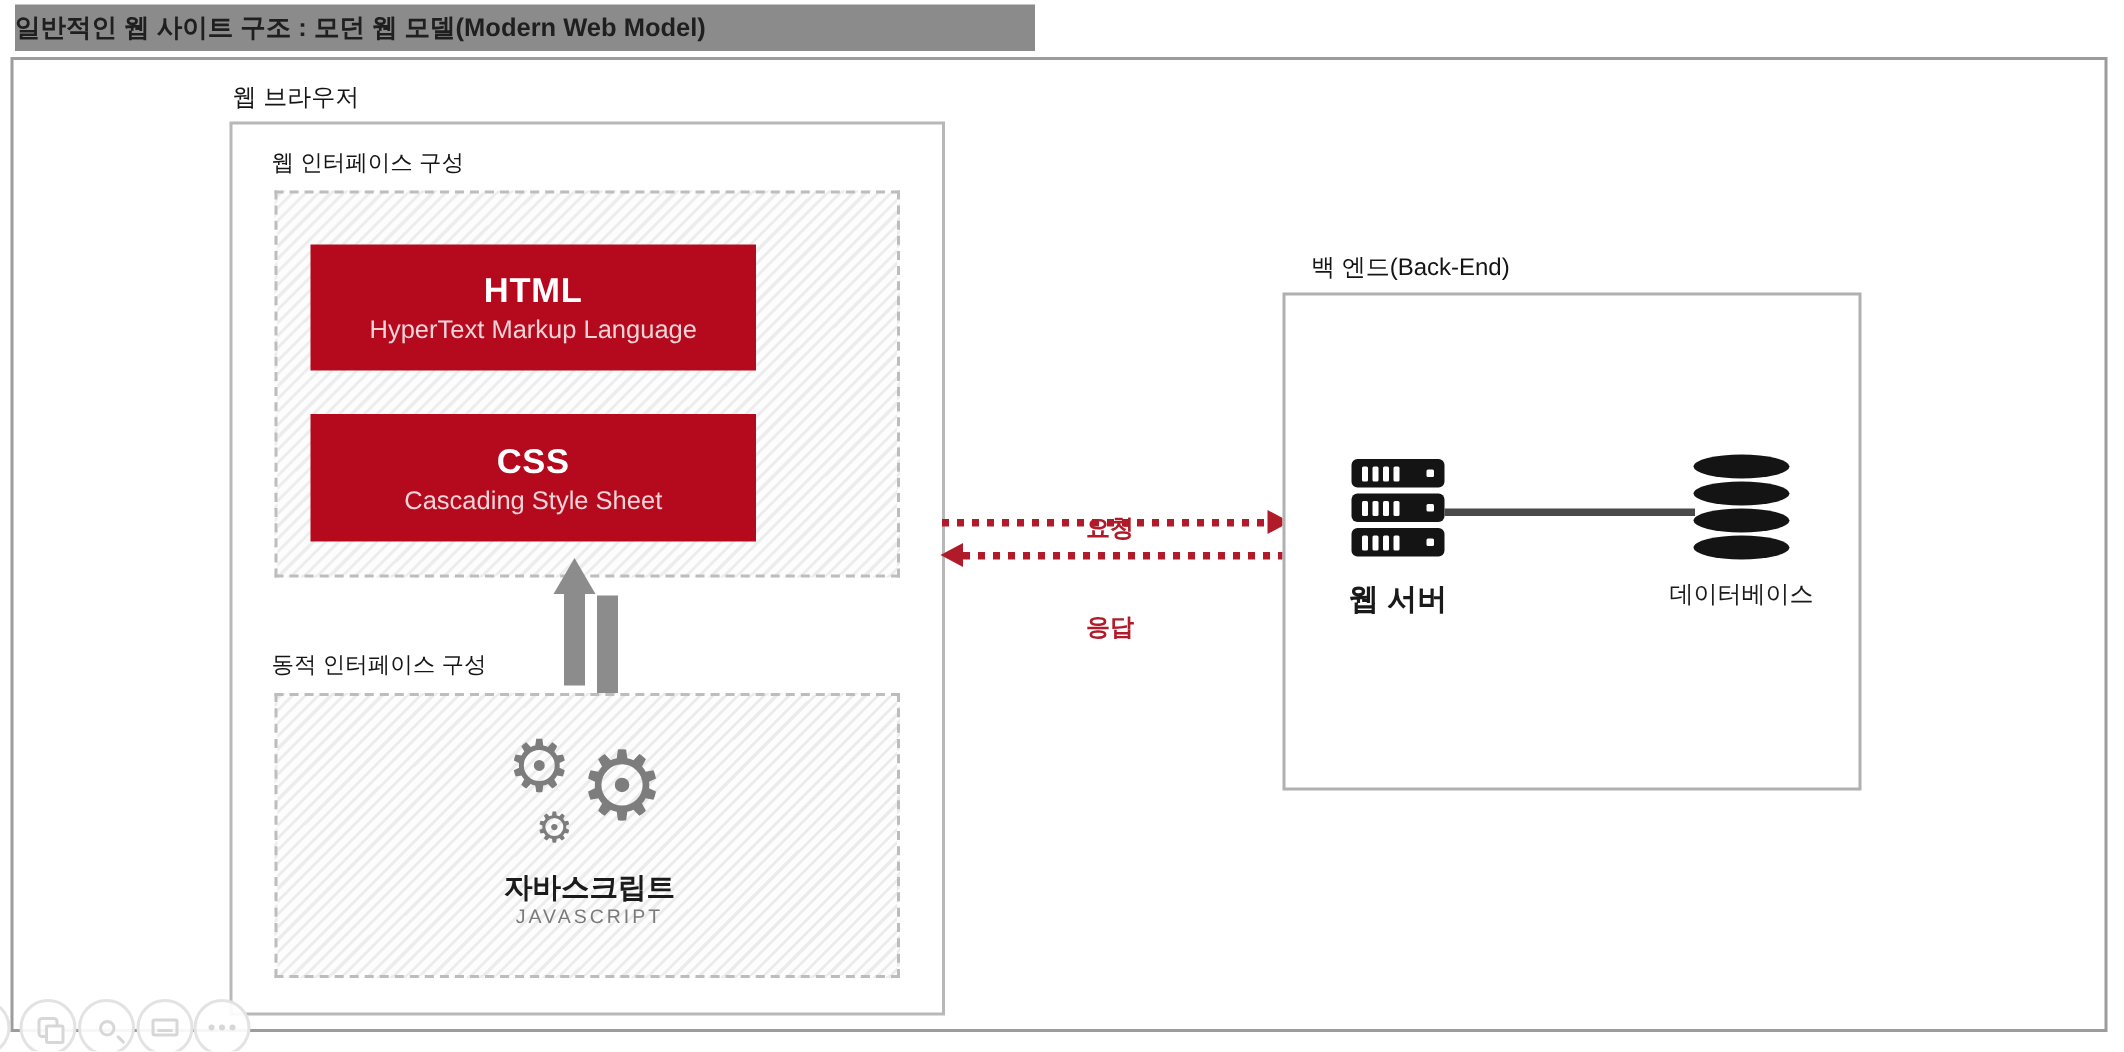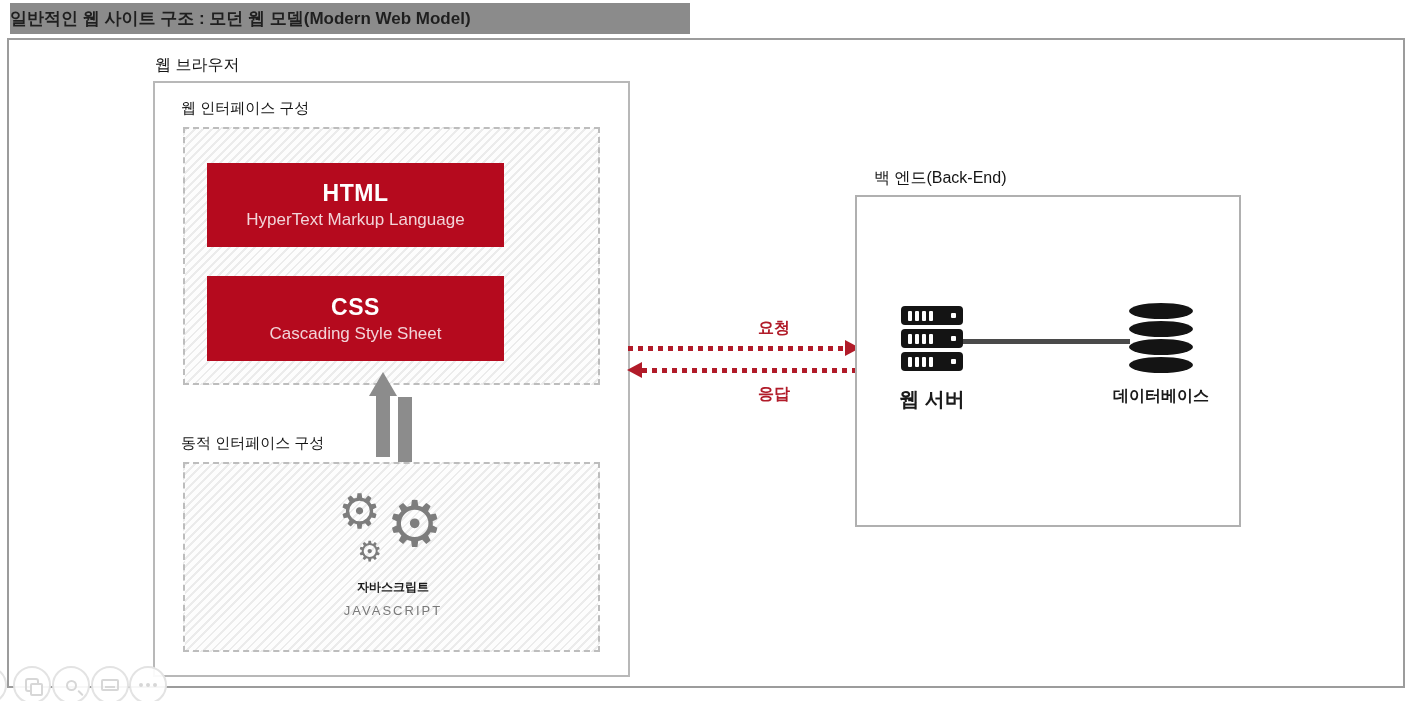--- a/index.html
+++ b/index.html
@@ -56,35 +56,35 @@
     border-top:24px solid var(--arrow-gray);}
 
   
   .gears{position:absolute;left:330px;top:486px;width:140px;height:95px;color:var(--gear-gray);}
   .gear{position:absolute;line-height:1;}
   .gear-medium{left:8px;top:2px;font-size:48px;}
   .gear-large{left:56px;top:6px;font-size:64px;}
   .gear-small{left:27px;top:52px;font-size:28px;}
 
   .js-title{position:absolute;left:293px;top:579px;width:200px;text-align:center;
-    font-size:12px;font-weight:bold;color:#1b1b1b;}
+    font-size:19px;font-weight:bold;color:#1b1b1b;}
   .js-sub{position:absolute;left:293px;top:603px;width:200px;text-align:center;
     font-size:13px;color:#7a7a7a;letter-spacing:2px;}
 
   
   .dot-line{position:absolute;height:5px;
     background:repeating-linear-gradient(90deg,var(--arrow-red) 0 5px,transparent 5px 10px);}
   .line-req{left:628px;top:346px;width:218px;}
   .line-res{left:642px;top:368px;width:214px;}
   .tri-right{left:845px;top:340px;border-top:8px solid transparent;border-bottom:8px solid transparent;
     border-left:15px solid var(--arrow-red);}
   .tri-left{left:627px;top:362px;border-top:8px solid transparent;border-bottom:8px solid transparent;
     border-right:15px solid var(--arrow-red);}
-  .conn-label{position:absolute;width:100px;text-align:right;color:var(--arrow-red);
-    font-size:16px;font-weight:600;white-space:nowrap;}
+  .conn-label{position:absolute;width:100px;text-align:center;color:var(--arrow-red);
+    font-size:16px;font-weight:600;white-space:nowrap;margin-top:24px;}
   .req-label{left:690px;top:318px;}
   .res-label{left:690px;top:384px;}
 
   
   .backend-box{position:absolute;left:855px;top:195px;width:386px;height:332px;
     border:2px solid #b0b0b0;background:#fff;}
 
   .server-icon{position:absolute;left:901px;top:306px;width:62px;}
   .server-row{width:62px;height:19px;background:var(--icon-black);border-radius:4px;
     margin-bottom:4px;display:flex;align-items:center;padding:0 7px;gap:3px;}
@@ -92,21 +92,21 @@
   .server-dot{margin-left:auto;width:5px;height:5px;background:#fff;border-radius:1px;}
 
   .db-icon{position:absolute;left:1129px;top:303px;width:64px;}
   .db-disc{width:64px;height:16px;background:var(--icon-black);border-radius:50%;margin-bottom:2px;}
 
   .conn-line{position:absolute;left:963px;top:339px;width:167px;height:5px;background:var(--line-gray);}
 
   .server-label{position:absolute;left:882px;top:386px;width:100px;text-align:center;
     font-size:20px;font-weight:600;}
   .db-label{position:absolute;left:1101px;top:386px;width:120px;text-align:center;
-    font-size:16px;font-weight:700;}
+    font-size:16px;font-weight:400;}
 
   
   .pc{position:absolute;top:666px;width:38px;height:38px;border:2px solid #e3e3e3;border-radius:50%;
     background:rgba(255,255,255,0.92);z-index:5;display:flex;align-items:center;justify-content:center;}
   .pc-0{left:-31px;}
   .pc-1{left:13px;}
   .pc-2{left:52px;}
   .pc-3{left:91px;}
   .pc-4{left:129px;}
   .pc-ic{position:relative;color:#d7d7d7;}

